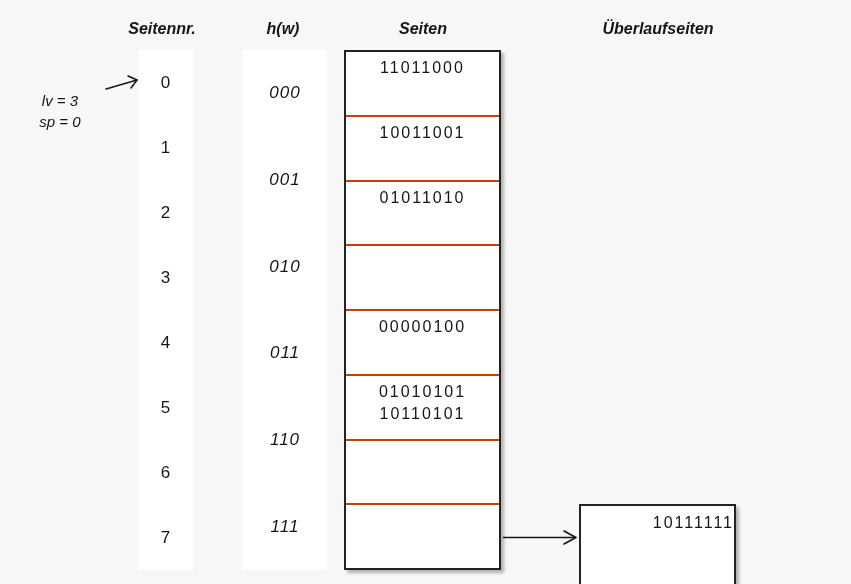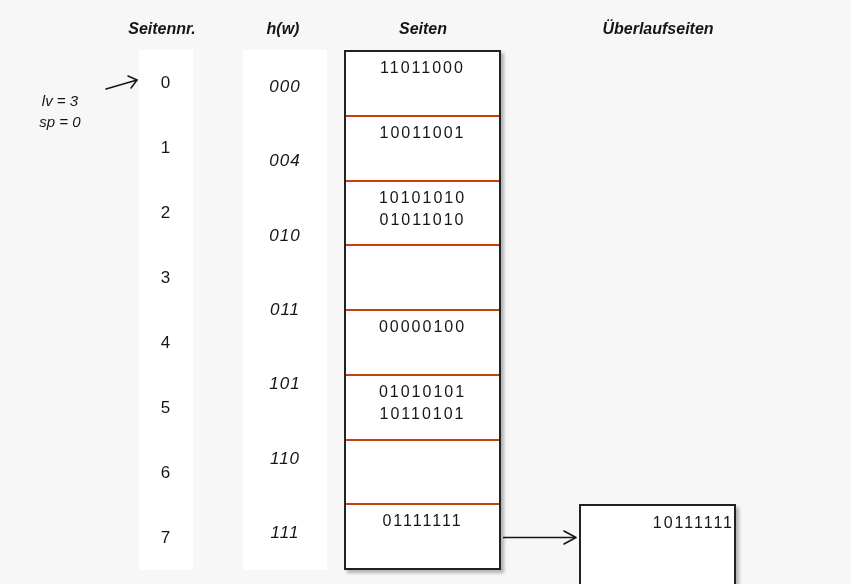--- a/index.html
+++ b/index.html
@@ -130,50 +130,47 @@
     <div class="colcell">2</div>
     <div class="colcell">3</div>
     <div class="colcell">4</div>
     <div class="colcell">5</div>
     <div class="colcell">6</div>
     <div class="colcell">7</div>
   </div>
 
   <div class="strip strip-hw">
     <div class="colcell">000</div>
-    <div class="colcell">004</div>
+    <div class="colcell">001</div>
     <div class="colcell">010</div>
     <div class="colcell">011</div>
-    <div class="colcell">101</div>
     <div class="colcell">110</div>
     <div class="colcell">111</div>
   </div>
 
   <div class="bucketbox">
     <div class="bucket">
       <span class="bline">11011000</span>
     </div>
     <div class="bucket">
       <span class="bline">10011001</span>
     </div>
     <div class="bucket">
-      <span class="bline">10101010</span>
       <span class="bline">01011010</span>
     </div>
     <div class="bucket"></div>
     <div class="bucket">
       <span class="bline">00000100</span>
     </div>
     <div class="bucket">
       <span class="bline">01010101</span>
       <span class="bline">10110101</span>
     </div>
     <div class="bucket"></div>
     <div class="bucket">
-      <span class="bline">01111111</span>
     </div>
   </div>
 
   <svg class="arrow-svg ov-arrow" width="78" height="21">
     <line x1="0" y1="10.5" x2="72" y2="10.5" stroke="#161616" stroke-width="1.6"></line>
     <polyline points="61,4 73,10.5 61,17" fill="none" stroke="#161616" stroke-width="1.6" stroke-linecap="round" stroke-linejoin="round"></polyline>
   </svg>
 
   <div class="overflowbox">
     <span class="bline">10111111</span>

